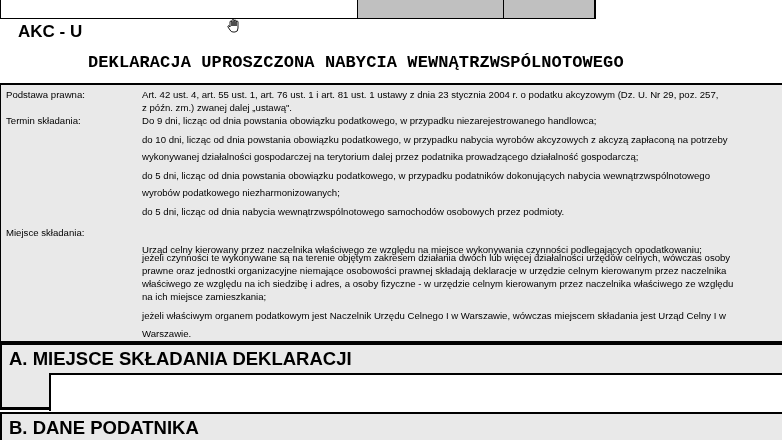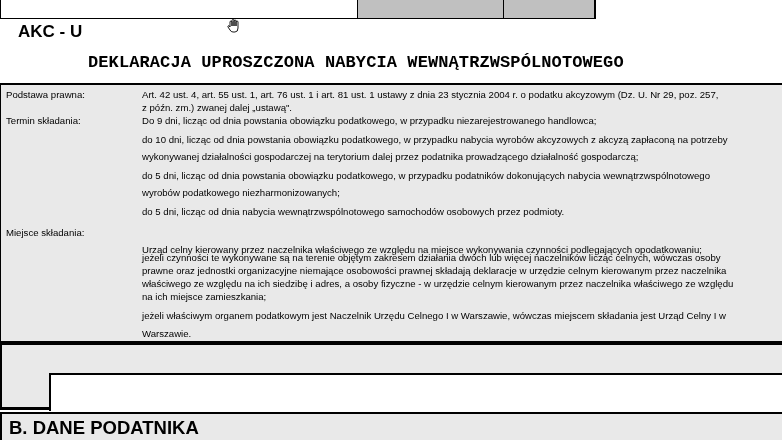--- a/index.html
+++ b/index.html
@@ -74,40 +74,41 @@
   </div>
   <div class="info-row" style="top:120px;">
     <span class="info-text">do 5 dni, licząc od dnia nabycia wewnątrzwspólnotowego samochodów osobowych przez podmioty.</span>
   </div>
 
   <div class="info-row" style="top:141px;">
     <span class="info-label">Miejsce składania:</span>
     <span class="info-text" style="top:2px;margin-top:15px;">Urząd celny kierowany przez naczelnika właściwego ze względu na miejsce wykonywania czynności podlegających opodatkowaniu;</span>
   </div>
   <div class="info-row" style="top:166px;">
-    <span class="info-text">jeżeli czynności te wykonywane są na terenie objętym zakresem działania dwóch lub więcej naczelników licząc celnych, wówczas osoby</span>
+    <span class="info-text">jeżeli czynności te wykonywane są na terenie objętym zakresem działania dwóch lub więcej działalności urzędów celnych, wówczas osoby</span>
   </div>
   <div class="info-row" style="top:179px;">
     <span class="info-text">prawne oraz jednostki organizacyjne niemające osobowości prawnej składają deklaracje w urzędzie celnym kierowanym przez naczelnika</span>
   </div>
   <div class="info-row" style="top:192px;">
     <span class="info-text">właściwego ze względu na ich siedzibę i adres, a osoby fizyczne - w urzędzie celnym kierowanym przez naczelnika właściwego ze względu</span>
   </div>
   <div class="info-row" style="top:205px;">
     <span class="info-text">na ich miejsce zamieszkania;</span>
   </div>
   <div class="info-row" style="top:224px;">
     <span class="info-text">jeżeli właściwym organem podatkowym jest Naczelnik Urzędu Celnego I w Warszawie, wówczas miejscem składania jest Urząd Celny I w</span>
   </div>
   <div class="info-row" style="top:242px;">
     <span class="info-text">Warszawie.</span>
   </div>
 </div>
 
 <div class="section-a">
+  <div class="section-title">A. MIEJSCE SKŁADANIA DEKLARACJI</div>
   <div class="field-box">
     <div class="field-label">4. Urząd celny, do którego adresowana jest deklaracja</div>
   </div>
 </div>
 
 <div class="section-b">
   <div class="section-title">B. DANE PODATNIKA</div>
 </div>
 
 </body></html>

